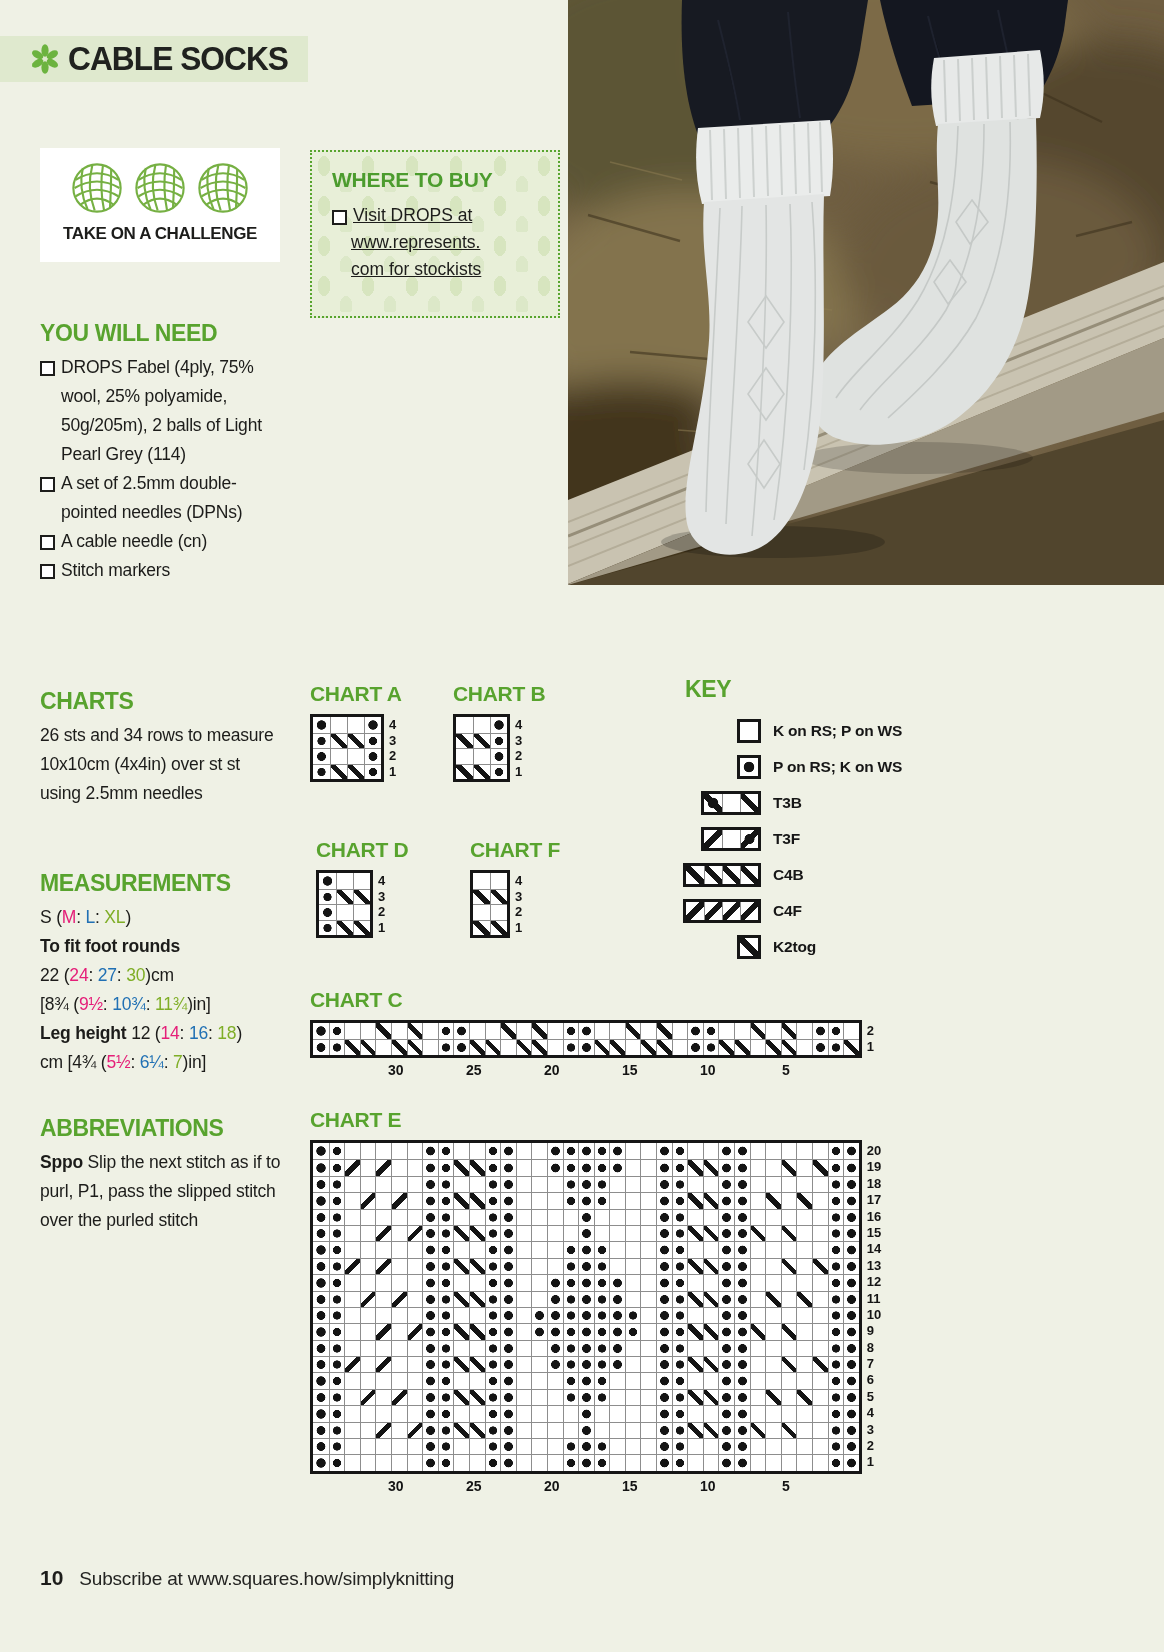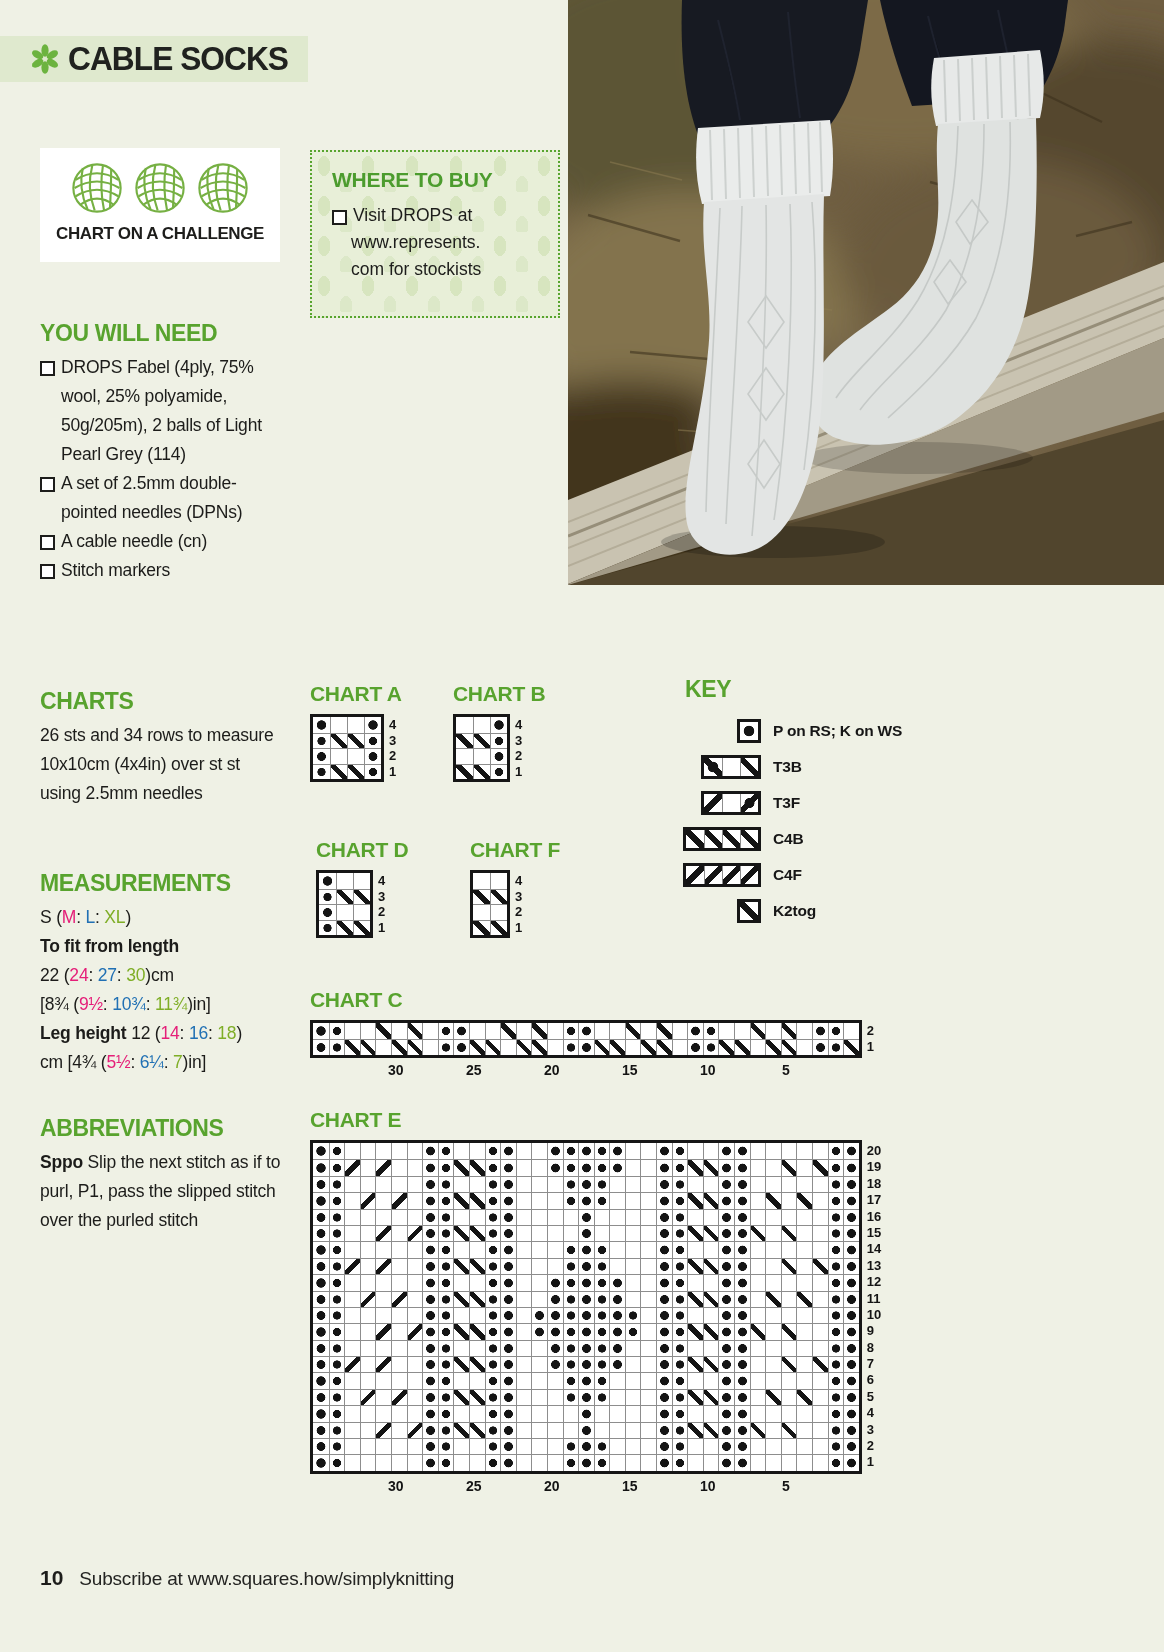--- a/index.html
+++ b/index.html
@@ -21,21 +21,21 @@
 
   
   .wtb{left:310px;top:150px;width:250px;height:168px;box-sizing:border-box;border:2px dotted #57a42d;
        background:
          radial-gradient(ellipse 9px 14px at 12px 14px,#d7e5bf 70%,transparent 72%),
          radial-gradient(ellipse 9px 14px at 34px 34px,#dce8c8 70%,transparent 72%),
          #e8efd8;
        background-size:44px 40px,44px 40px,auto;
        padding:16px 0 0 20px;}
   .wtb-title{font-size:21px;font-weight:700;color:#4c9c2e;letter-spacing:-0.2px;margin-bottom:10px;}
-  .wtb-line{font-size:17.5px;line-height:27px;color:#1d1d1b;display:flex;}
+  .wtb-line{font-size:17.5px;line-height:27px;color:#1d1d1b;display:flex;text-decoration:underline;}
   .wtb-indent{padding-left:19px;}
 
   
   .sec-h{font-size:23px;font-weight:700;color:#58a32e;letter-spacing:-0.4px;line-height:26px;margin:0 0 7px 0;}
   .body{font-size:17.5px;line-height:29px;letter-spacing:-0.2px;color:#1c1c1a;}
   .cb{display:inline-block;flex:0 0 auto;width:11px;height:11px;border:2px solid #1d1d1b;margin:8px 6px 0 0;background:#fff;}
   .cb-item{display:flex;align-items:flex-start;}
   .cb-item .t{flex:1;}
   .seg-pink{color:#e51e78;} .seg-blue{color:#2070b4;} .seg-lime{color:#7fae27;}
   .seg-b{font-weight:700;} .seg-i{font-style:italic;}
@@ -236,21 +236,21 @@
             <path fill="none" d="M3,22 Q22,11 41,22"></path>
           <path fill="none" d="M4,29 Q22,18 40,29"></path>
             <path fill="none" d="M8,36 Q22,26 36,36"></path>
           <path fill="none" d="M10,5 Q6,22 14,40"></path>
             <path fill="none" d="M18,3 Q13,22 20,41"></path>
           <path fill="none" d="M27,3 Q24,22 28,41"></path>
             <path fill="none" d="M34,6 Q34,22 33,39"></path>
         </g>
       </svg>
     </div>
-    <div class="challenge-label">CHART ON A CHALLENGE</div>
+    <div class="challenge-label">TAKE ON A CHALLENGE</div>
   </div>
 
   <div class="abs wtb">
     <div class="wtb-title">WHERE TO BUY</div>
     <div class="wtb-line">
       <span class="cb"></span>
       <span>Visit DROPS at</span>
     </div>
     <div class="wtb-line wtb-indent">www.represents.</div>
     <div class="wtb-line wtb-indent">com for stockists</div>
@@ -280,21 +280,21 @@
 
 
   <div class="abs tension">
     <div class="sec-h">CHARTS</div>
     <div class="body">26 sts and 34 rows to measure 10x10cm (4x4in) over st st using 2.5mm needles</div>
   </div>
 
   <div class="abs meas">
     <div class="sec-h">MEASUREMENTS</div>
     <div class="body"><span>S (</span><span class="seg-pink">M</span><span>: </span><span class="seg-blue">L</span><span>: </span><span class="seg-lime">XL</span><span>)</span></div>
-    <div class="body"><span class="seg-b">To fit from length</span></div>
+    <div class="body"><span class="seg-b">To fit foot rounds</span></div>
     <div class="body"><span>22 (</span><span class="seg-pink">24</span><span>: </span><span class="seg-blue">27</span><span>: </span><span class="seg-lime">30</span><span>)cm</span></div>
     <div class="body"><span>[8¾ (</span><span class="seg-pink">9½</span><span>: </span><span class="seg-blue">10¾</span><span>: </span><span class="seg-lime">11¾</span><span>)in]</span></div>
     <div class="body"><span class="seg-b">Leg height </span><span>12 (</span><span class="seg-pink">14</span><span>: </span><span class="seg-blue">16</span><span>: </span><span class="seg-lime">18</span><span>)</span></div>
     <div class="body"><span>cm [4¾ (</span><span class="seg-pink">5½</span><span>: </span><span class="seg-blue">6¼</span><span>: </span><span class="seg-lime">7</span><span>)in]</span></div>
   </div>
 
   <div class="abs abbr">
     <div class="sec-h">ABBREVIATIONS</div>
     <div class="body"><span class="seg-b">Sppo </span><span>Slip the next stitch as if to purl, P1, pass the slipped stitch over the purled stitch</span></div>
   </div>
@@ -435,20 +435,32 @@
             <div class="rnum" style="height: 15.5px; line-height: 15.5px;">3</div>
             <div class="rnum" style="height: 15.5px; line-height: 15.5px;">2</div>
             <div class="rnum" style="height: 15.5px; line-height: 15.5px;">1</div>
           </div>
         </div>
       </div>
   </div>
 
   <div class="abs key">
     <div class="key-title">KEY</div>
+    <div class="key-row">
+      <div class="key-sym">
+          <div class="cwrap">
+            <div class="cgrid">
+              <div class="crow">
+                <div class="cell" style="width: 18px; height: 18px;"></div>
+              </div>
+            </div>
+          </div>
+        </div>
+      <div class="key-label">K on RS; P on WS</div>
+    </div>
     <div class="key-row">
       <div class="key-sym">
           <div class="cwrap">
             <div class="cgrid">
               <div class="crow">
                 <div class="cell dot" style="width: 18px; height: 18px;"></div>
               </div>
             </div>
           </div>
         </div>

